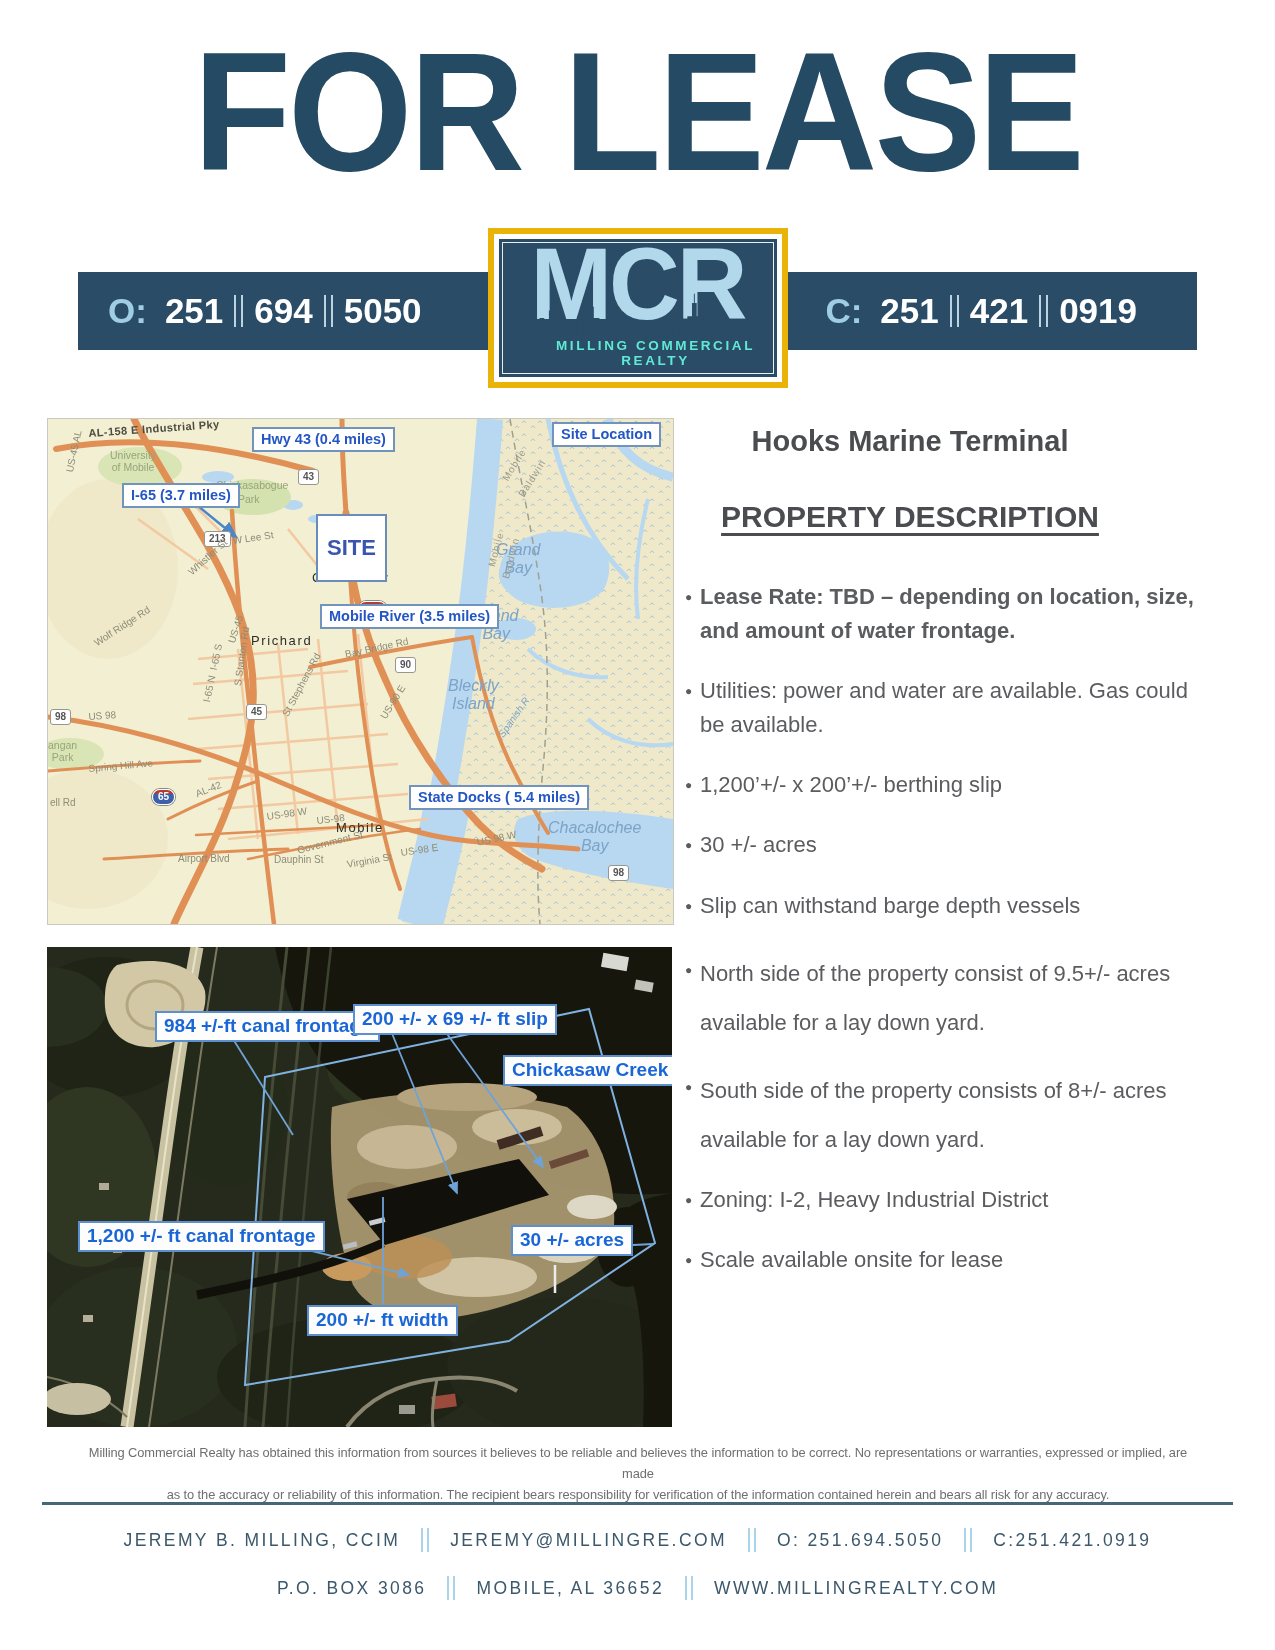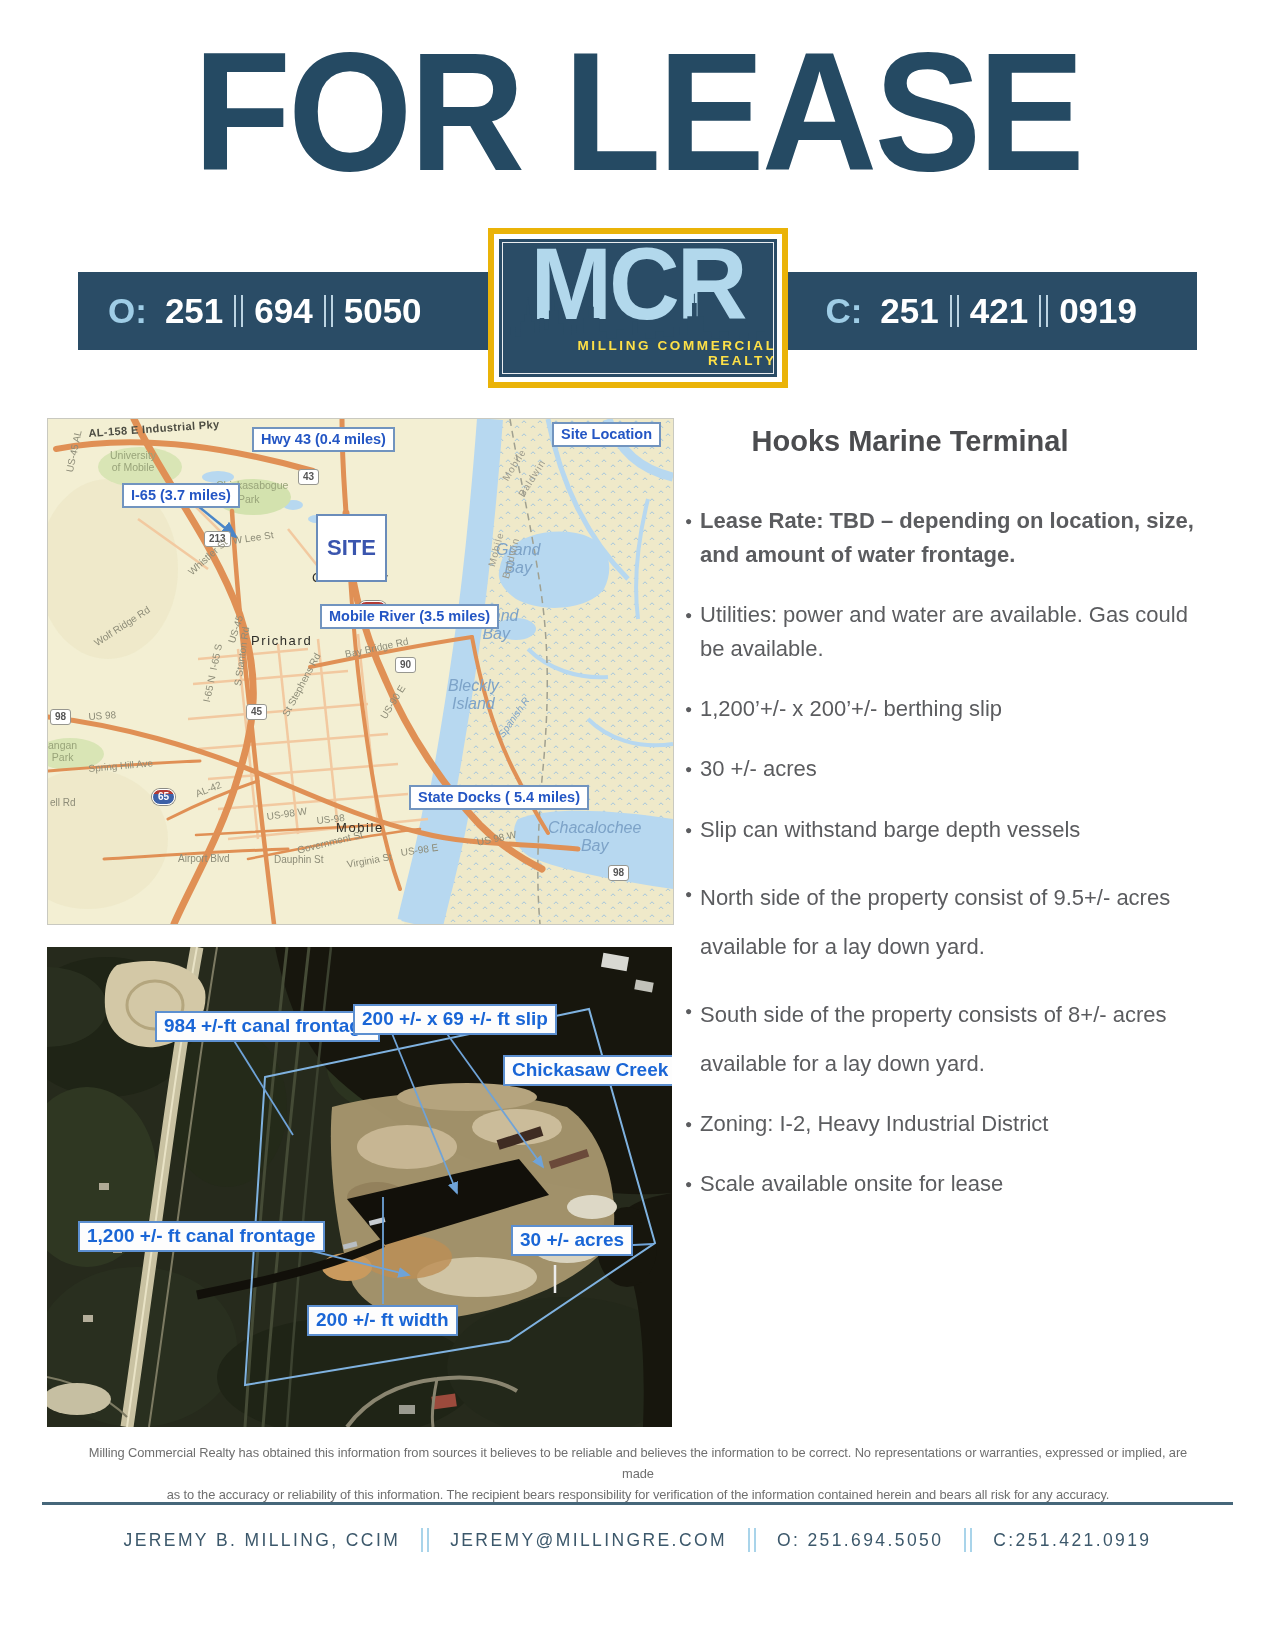--- a/index.html
+++ b/index.html
@@ -24,22 +24,22 @@
 
   .logo{position:absolute;top:228px;left:50%;transform:translateX(-50%);
         width:300px;height:160px;background:#ffffff;border:6px solid #eab308;
         padding:5px;box-sizing:border-box;z-index:5;}
   .logo-inner{position:relative;width:100%;height:100%;background:#2a4c66;overflow:hidden;}
   .logo-inner:after{content:"";position:absolute;inset:3px;border:1px solid rgba(255,255,255,0.9);pointer-events:none;}
   .logo-acronym{position:absolute;top:-4px;left:0;right:0;text-align:center;
         font-size:98px;font-weight:800;letter-spacing:-3px;color:#b2d8ec;line-height:1;
         transform:scaleY(1.04);}
   .skyline{position:absolute;left:5px;right:5px;bottom:29px;height:58px;}
-  .logo-company{position:absolute;bottom:9px;left:0;right:0;text-align:right;
-        color:#fde047;font-size:13.5px;font-weight:bold;letter-spacing:2.6px;margin-left:36px;}
+  .logo-company{position:absolute;bottom:9px;left:0;right:0;text-align:center;
+        color:#5eead4;font-size:13.5px;font-weight:bold;letter-spacing:2.6px;margin-left:36px;}
 
   
   .figure{position:absolute;overflow:hidden;}
   .figure svg.base{position:absolute;left:0;top:0;}
   .map-figure{left:47px;top:418px;width:625px;height:505px;border:1px solid #c9c9c0;box-sizing:content-box;}
   .aerial-figure{left:47px;top:947px;width:625px;height:480px;}
   .label-layer{position:absolute;inset:0;}
 
   .ml{position:absolute;white-space:pre;transform-origin:left top;line-height:1.15;}
   .ml-road{font-size:10px;color:#8d8c78;}
@@ -350,20 +350,21 @@
         <div class="aerial-callout" style="left: 306px; top: 57px;">200 +/- x 69 +/- ft slip</div>
         <div class="aerial-callout" style="left: 456px; top: 108px;">Chickasaw Creek</div>
         <div class="aerial-callout" style="left: 31px; top: 274px;">1,200 +/- ft  canal frontage</div>
         <div class="aerial-callout" style="left: 464px; top: 278px;">30 +/- acres</div>
         <div class="aerial-callout" style="left: 260px; top: 358px;">200 +/- ft width</div>
       </div>
   </div>
 
   <div class="right-col">
     <h2 class="prop-name">Hooks Marine Terminal</h2>
+    <h3 class="prop-section"><span>PROPERTY DESCRIPTION</span></h3>
     <ul class="bullets">
         <li class="bullet bold">
           <span class="dot">●</span>
           <span class="btext">Lease Rate: TBD – depending on location, size, and amount of water frontage.</span>
         </li>
         <li class="bullet">
           <span class="dot">●</span>
           <span class="btext">Utilities: power and water are available. Gas could be available.</span>
         </li>
         <li class="bullet">
@@ -404,14 +405,21 @@
   <div class="rule"></div>
   <div class="footer-row r1">
       <span class="fseg">JEREMY B. MILLING, CCIM</span>
       <span class="fsep"></span>
       <span class="fseg">JEREMY@MILLINGRE.COM</span>
       <span class="fsep"></span>
       <span class="fseg">O: 251.694.5050</span>
       <span class="fsep"></span>
       <span class="fseg">C:251.421.0919</span>
     </div>
+  <div class="footer-row r2">
+      <span class="fseg">P.O. BOX 3086</span>
+      <span class="fsep"></span>
+      <span class="fseg">MOBILE, AL 36652</span>
+      <span class="fsep"></span>
+      <span class="fseg">WWW.MILLINGREALTY.COM</span>
+    </div>
 
 </div>
 
 </body></html>

